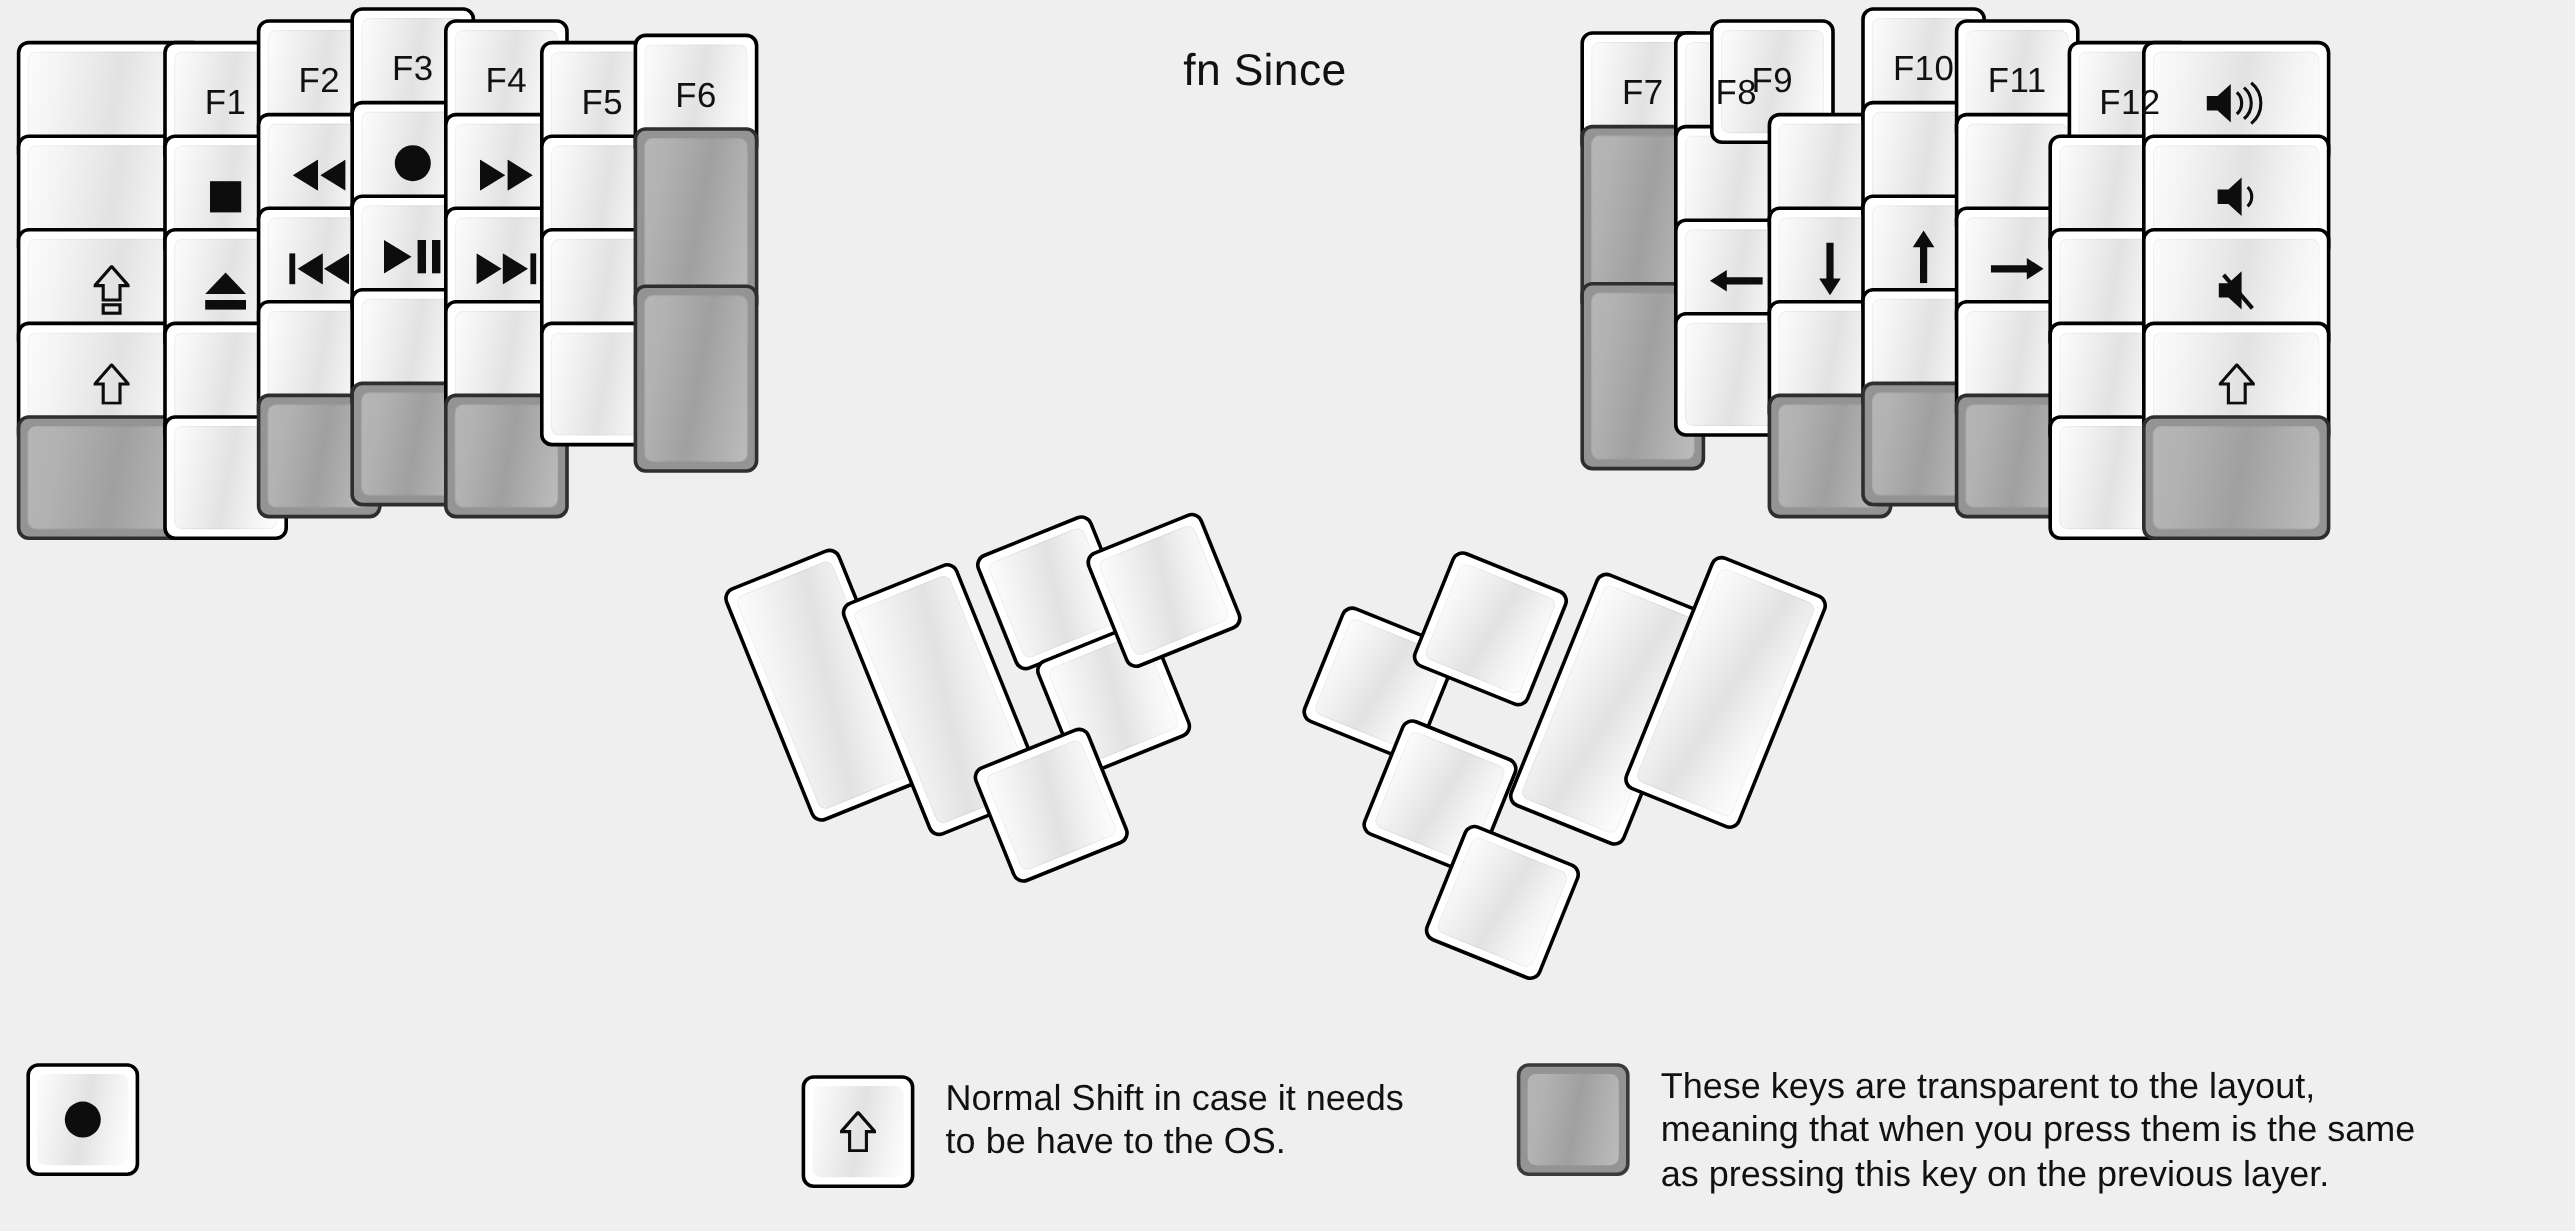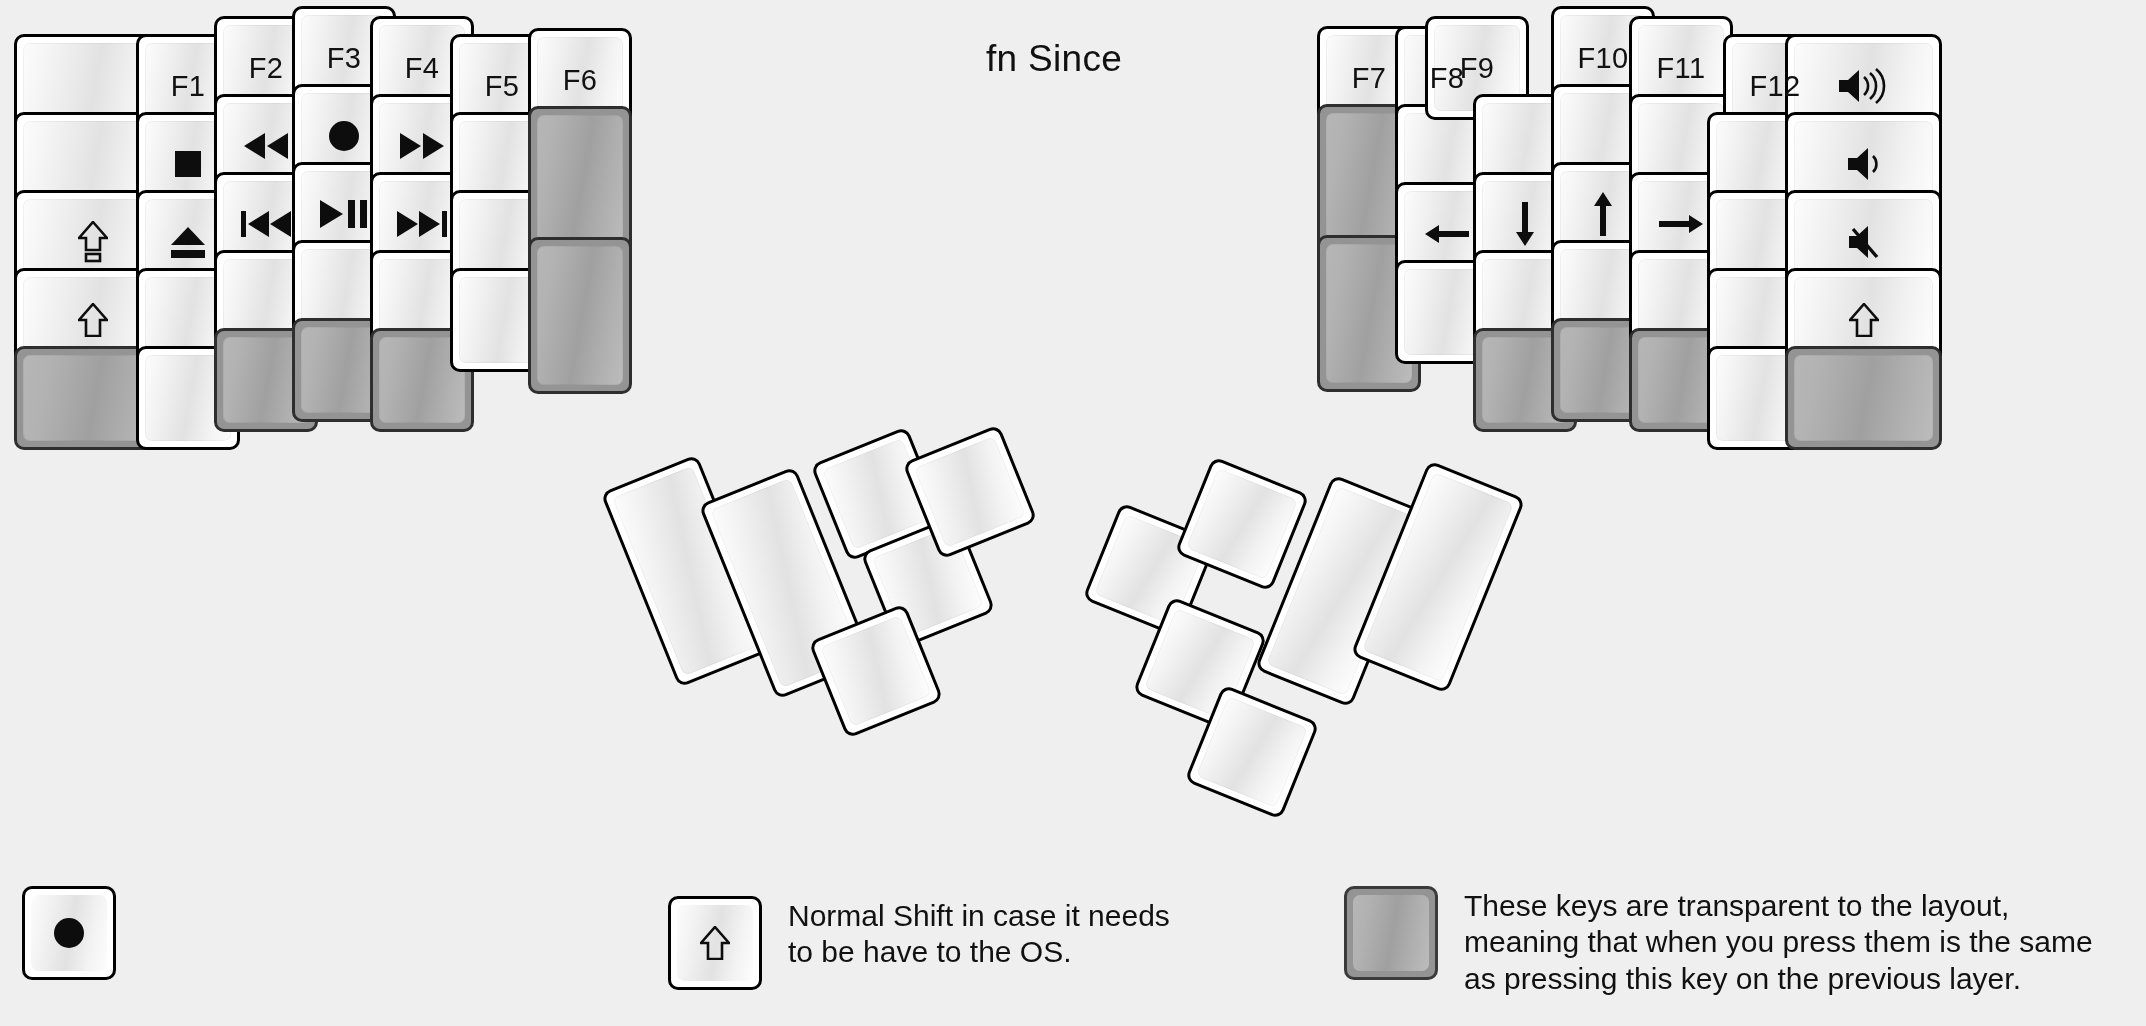--- a/index.html
+++ b/index.html
@@ -483,21 +483,21 @@
             <span class="glyph">
               <svg width="30" height="34" viewBox="0 0 30 34" fill="#0d0d0d">
                 <polygon points="15,1 29,17 22,17 22,33 8,33 8,17 1,17" fill="none" stroke="#0d0d0d" stroke-width="2.6" stroke-linejoin="miter"></polygon>
               </svg>
             </span>
           </div>
         </div>
         <div class="legend-text">Normal Shift in case it needs
 to be have to the OS.</div>
       </div>
-      <div class="legend-item" style="left: 1344px; top: 6px;">
+      <div class="legend-item" style="left: 1264px; top: 6px;">
         <div class="legend-key trans">
           <div class="cap"></div>
         </div>
         <div class="legend-text">These keys are transparent to the layout,
 meaning that when you press them is the same
 as pressing this key on the previous layer.</div>
       </div>
     </div>
 
 </div>

